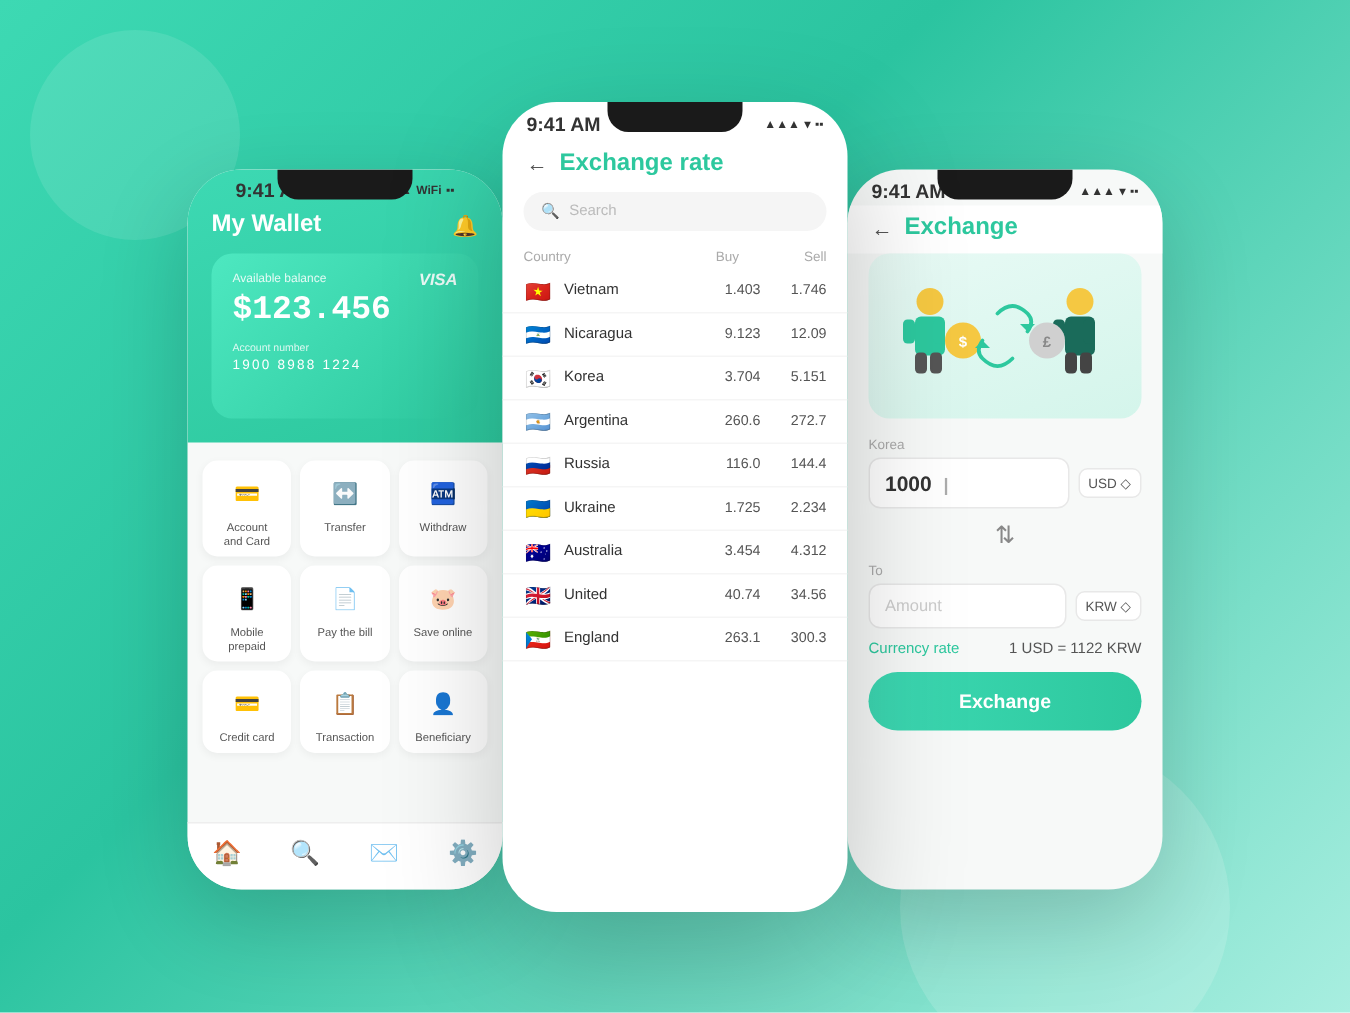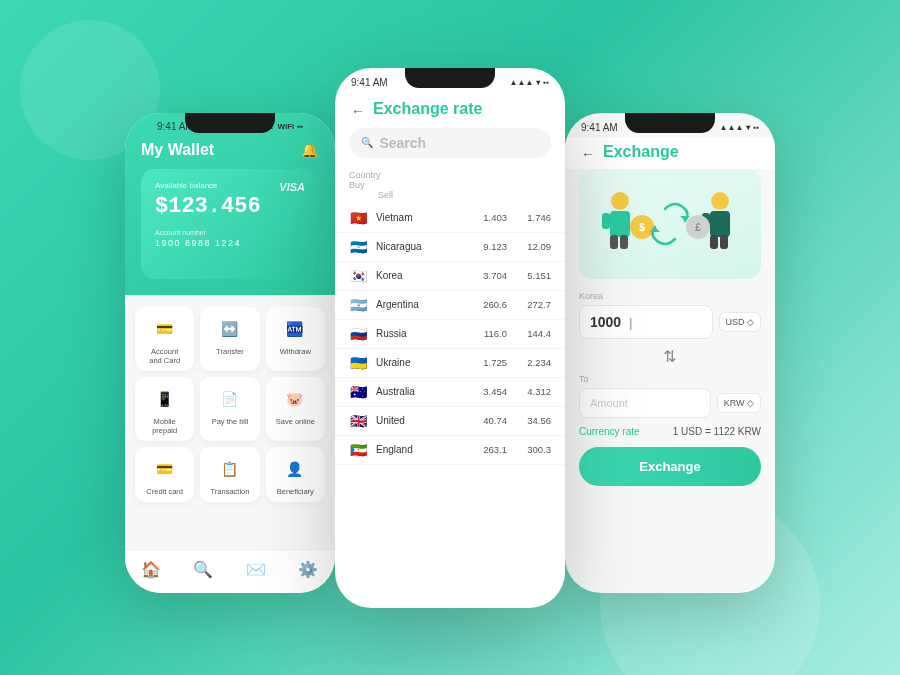--- a/index.html
+++ b/index.html
@@ -67,21 +67,21 @@
     .phone-status {
       display: flex;
       justify-content: space-between;
       align-items: center;
       padding: 6px 16px 2px;
       font-size: 9px;
       font-weight: 600;
       color: #333;
       height: 24px;
     }
-    .phone-status .time { font-size: 10px; font-weight: 400; }
+    .phone-status .time { font-size: 13px; font-weight: 700; }
     .phone-status .icons { display: flex; gap: 3px; align-items: center; }
     .status-icon { font-size: 8px; }
 
     
     .phone-wallet {
       width: 210px;
       height: 480px;
       background: #f7f9f8;
       z-index: 2;
       margin-top: 30px;
@@ -196,31 +196,30 @@
     .search-bar {
       margin: 0 14px 8px;
       background: #f5f5f5;
       border-radius: 20px;
       padding: 7px 12px;
       display: flex;
       align-items: center;
       gap: 6px;
     }
     .search-icon { font-size: 10px; color: #aaa; }
-    .search-text { font-size: 14px; color: #bbb; font-weight: bold; }
+    .search-text { font-size: 10px; color: #bbb; }
 
     .rates-table-header {
       display: flex;
       padding: 4px 14px;
       font-size: 9px;
       color: #aaa;
-      flex-direction: column;
     }
     .col-country { flex: 1; }
-    .col-buy { width: 44px; text-align: left; }
+    .col-buy { width: 44px; text-align: center; }
     .col-sell { width: 44px; text-align: right; }
 
     .rate-row {
       display: flex;
       align-items: center;
       padding: 7px 14px;
       border-bottom: 1px solid #f5f5f5;
     }
     .flag {
       width: 20px;

